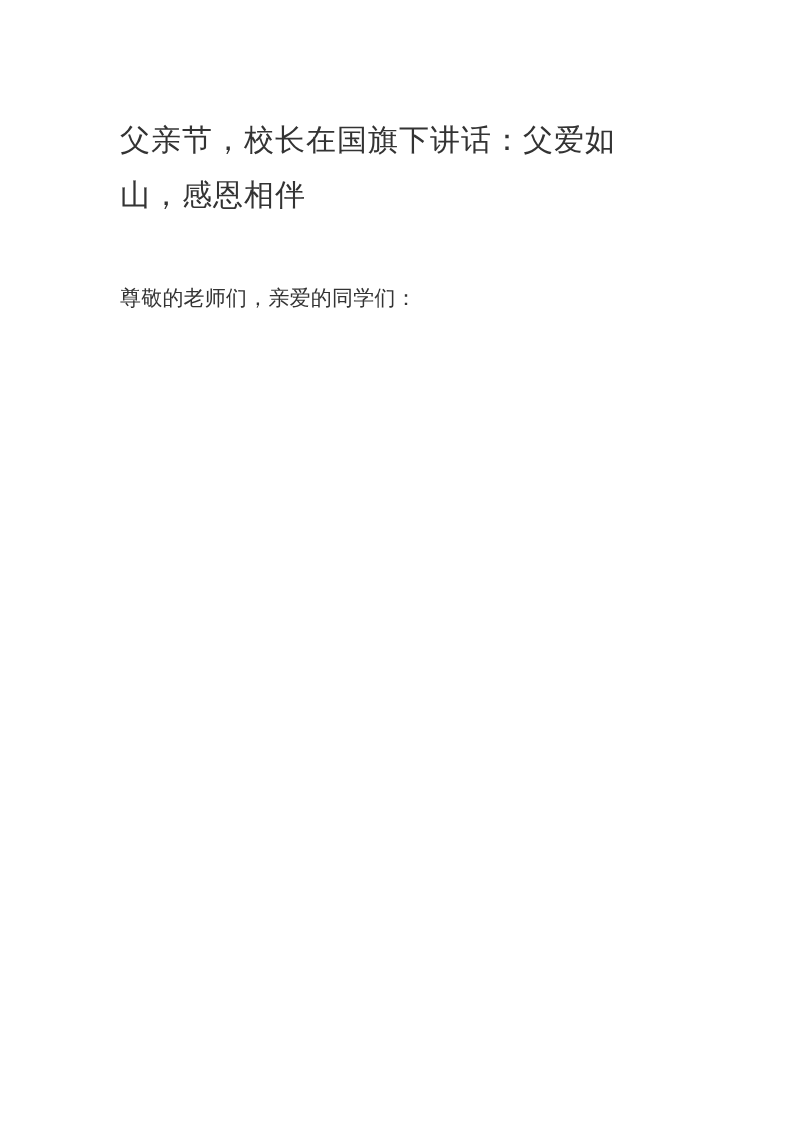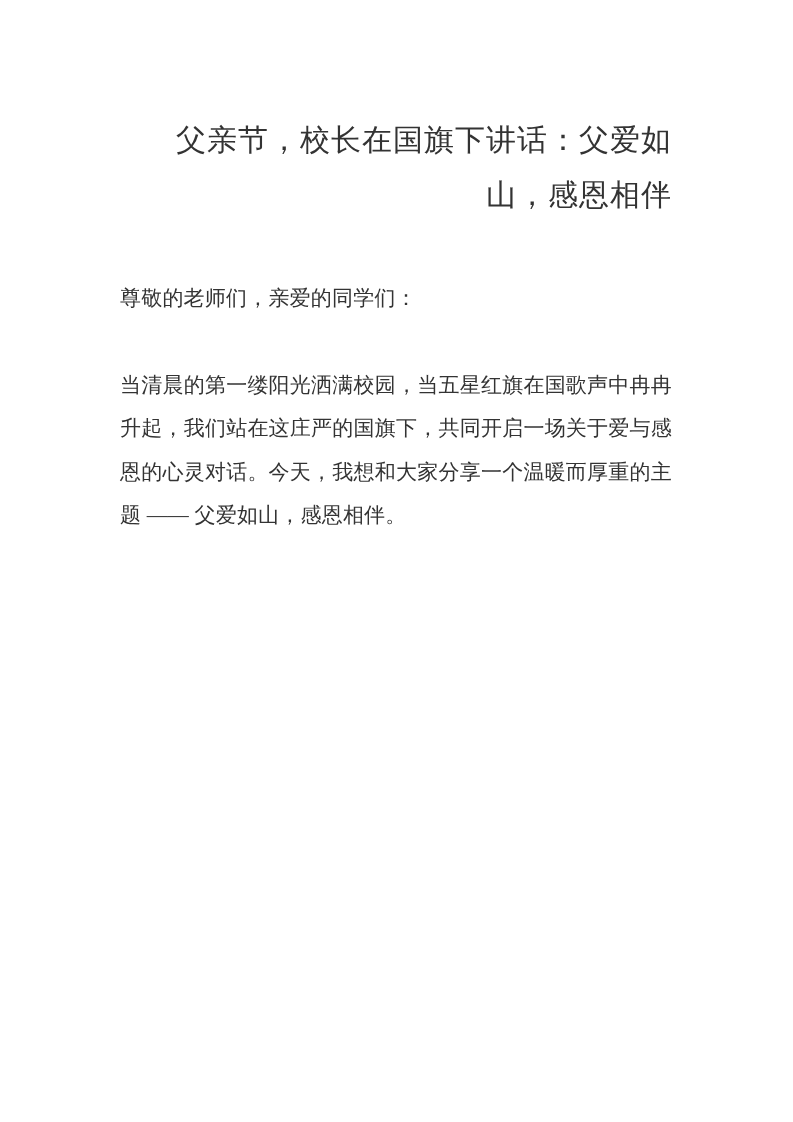--- a/index.html
+++ b/index.html
@@ -19,21 +19,21 @@
   }
   .content {
     padding: 0 121px 0 120px;
     box-sizing: border-box;
   }
   .doc-title {
     margin: 112px 0 0 0;
     font-size: 30px;
     line-height: 55px;
     font-weight: normal;
-    text-align: right;
+    text-align: left;
     letter-spacing: 1px;
     color: #333333;
   }
   .doc-paragraph {
     font-size: 21px;
     line-height: 43.5px;
     text-align: justify;
     text-justify: inter-ideograph;
     letter-spacing: 0.2px;
     margin: 43px 0 0 0;
@@ -47,17 +47,16 @@
 </head>
 <body>
 
 <div class="page">
   <div class="content">
     <h1 class="doc-title">父亲节，校长在国旗下讲话：父爱如山，感恩相伴</h1>
 
     <p class="doc-paragraph first">尊敬的老师们，亲爱的同学们：</p>
 
 
-    <p class="doc-paragraph">当清晨的第一缕阳光洒满校园，当五星红旗在国歌声中冉冉升起，我们站在这庄严的国旗下，共同开启一场关于爱与感恩的心灵对话。今天，我想和大家分享一个温暖而厚重的主题 —— 父爱如山，感恩相伴。</p>
 
 
   </div>
 </div>
 
 </body></html>

